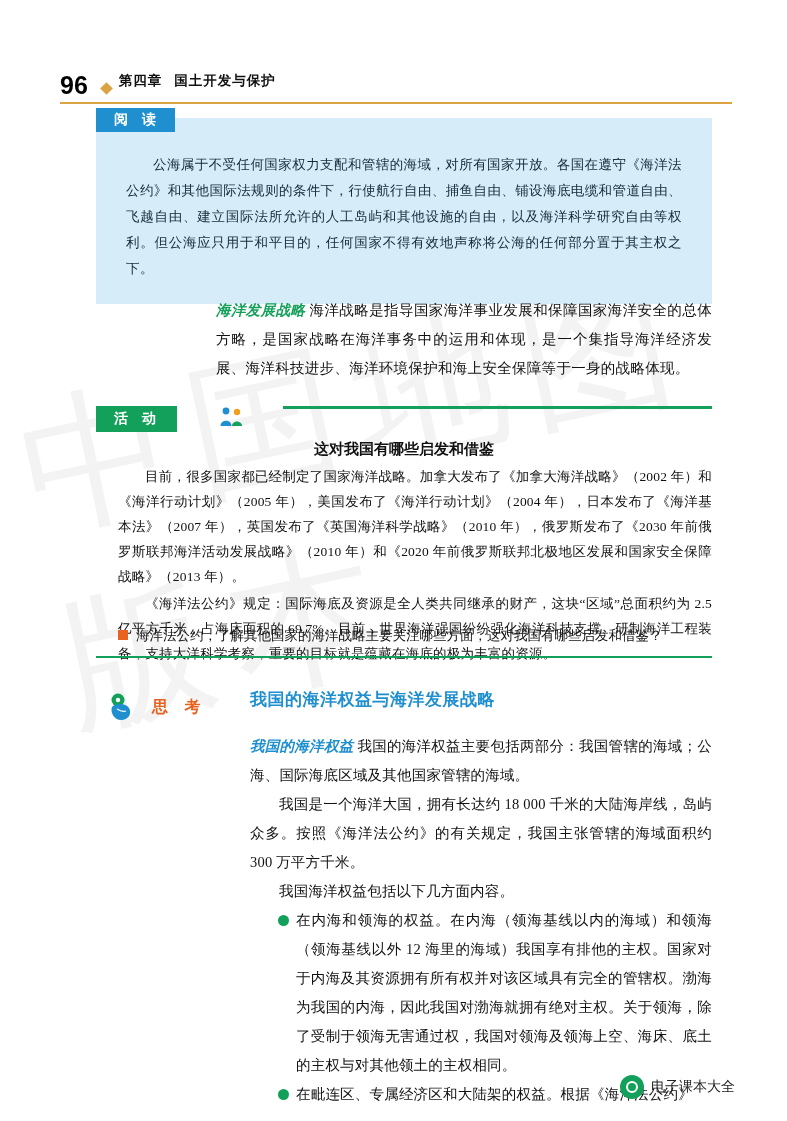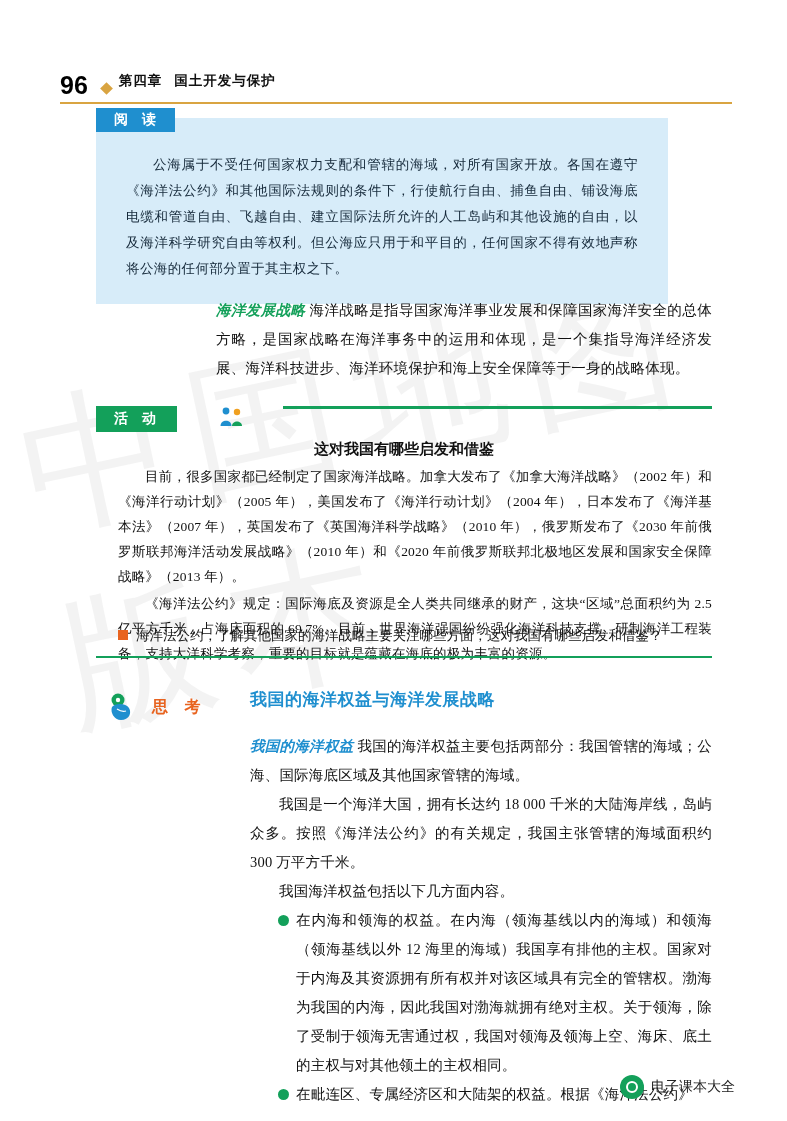--- a/index.html
+++ b/index.html
@@ -79,21 +79,21 @@
   }
   .header-chapter {
     margin-right: 12px;
   }
 
   
   .reading-box {
     position: absolute;
     left: 96px;
     top: 118px;
-    width: 572px;
+    width: 616px;
     background: #d7ecf9;
     padding: 34px 30px 22px 30px;
     box-sizing: border-box;
   }
   .tag {
     position: absolute;
     left: 0px;
     top: -10px;
     display: flex;
     align-items: center;

